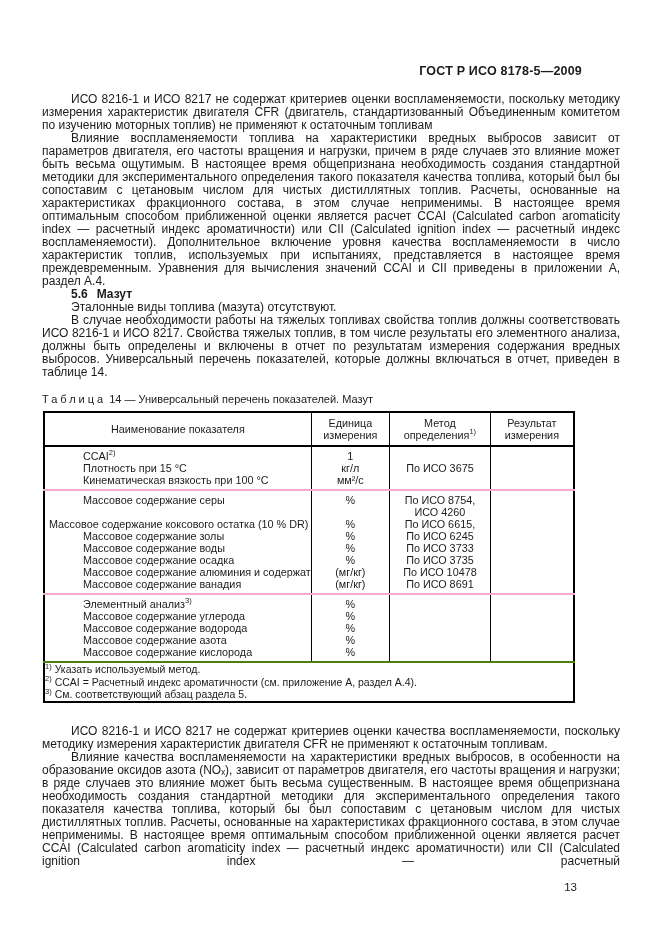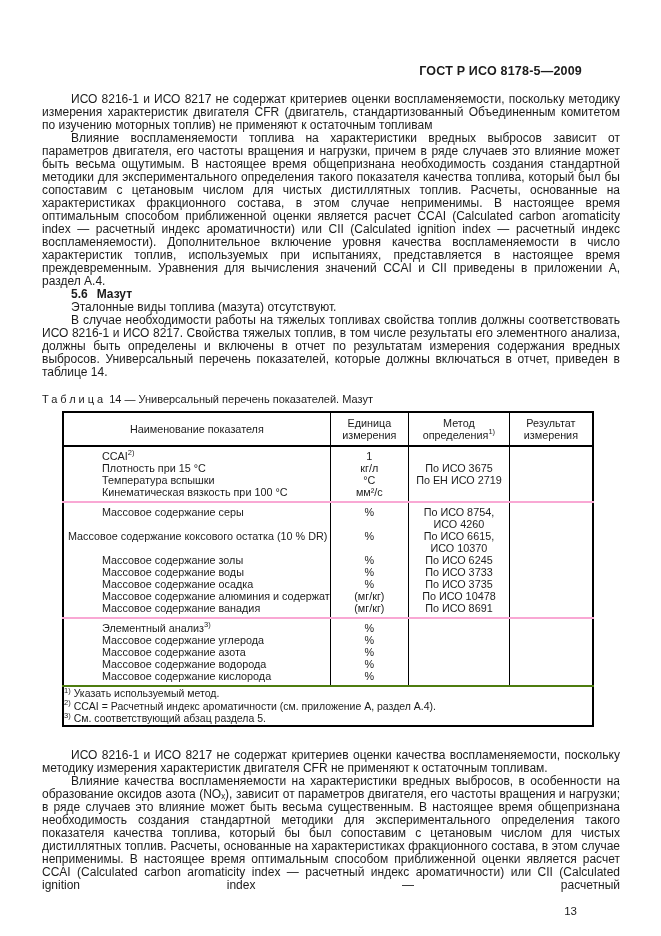--- a/index.html
+++ b/index.html
@@ -30,21 +30,21 @@
   .cutoff { text-align-last:justify; }
 
   .tbl-caption { margin-top:14px; margin-bottom:5px; font-size:11px; line-height:13px; }
   .caption-word { letter-spacing:3px; }
   .caption-number { margin-left:3px; margin-right:3px; }
 
   table.ptable {
     border-collapse:collapse;
     table-layout:fixed;
     width:532px;
-    margin-left:20px;
+    margin-left:1px;
     font-size:10.8px;
     border:2px solid #000;
   }
   .ptable th, .ptable td { padding:0; vertical-align:top; }
   .ptable th + th, .ptable td + td { border-left:1px solid #000; }
   .ptable thead th {
     font-weight:normal;
     text-align:center;
     vertical-align:middle;
     white-space:pre-line;
@@ -117,26 +117,20 @@
           <td class="method"></td>
           <td class="result"></td>
         </tr>
         <tr>
           <td class="name">Плотность при 15 °C</td>
           <td class="unit">кг/л</td>
           <td class="method">По ИСО 3675</td>
           <td class="result"></td>
         </tr>
         <tr>
-          <td class="name">Температура вспышки</td>
-          <td class="unit">°C</td>
-          <td class="method">По ЕН ИСО 2719</td>
-          <td class="result"></td>
-        </tr>
-        <tr>
           <td class="name">Кинематическая вязкость при 100 °C</td>
           <td class="unit">мм²/с</td>
           <td class="method"></td>
           <td class="result"></td>
         </tr>
       </tbody>
       <tbody class="tsec">
         <tr>
           <td class="name">Массовое содержание серы</td>
           <td class="unit">%</td>
@@ -149,26 +143,20 @@
           <td class="method">ИСО 4260</td>
           <td class="result"></td>
         </tr>
         <tr>
           <td class="name noind">Массовое содержание коксового остатка (10 % DR)</td>
           <td class="unit">%</td>
           <td class="method">По ИСО 6615,</td>
           <td class="result"></td>
         </tr>
         <tr>
-          <td class="name"></td>
-          <td class="unit"></td>
-          <td class="method">ИСО 10370</td>
-          <td class="result"></td>
-        </tr>
-        <tr>
           <td class="name">Массовое содержание золы</td>
           <td class="unit">%</td>
           <td class="method">По ИСО 6245</td>
           <td class="result"></td>
         </tr>
         <tr>
           <td class="name">Массовое содержание воды</td>
           <td class="unit">%</td>
           <td class="method">По ИСО 3733</td>
           <td class="result"></td>
@@ -199,27 +187,27 @@
           <td class="method"></td>
           <td class="result"></td>
         </tr>
         <tr>
           <td class="name">Массовое содержание углерода</td>
           <td class="unit">%</td>
           <td class="method"></td>
           <td class="result"></td>
         </tr>
         <tr>
+          <td class="name">Массовое содержание водорода</td>
+          <td class="unit">%</td>
+          <td class="method"></td>
+          <td class="result"></td>
+        </tr>
+        <tr>
           <td class="name">Массовое содержание азота</td>
-          <td class="unit">%</td>
-          <td class="method"></td>
-          <td class="result"></td>
-        </tr>
-        <tr>
-          <td class="name">Массовое содержание водорода</td>
           <td class="unit">%</td>
           <td class="method"></td>
           <td class="result"></td>
         </tr>
         <tr>
           <td class="name">Массовое содержание кислорода</td>
           <td class="unit">%</td>
           <td class="method"></td>
           <td class="result"></td>
         </tr>

